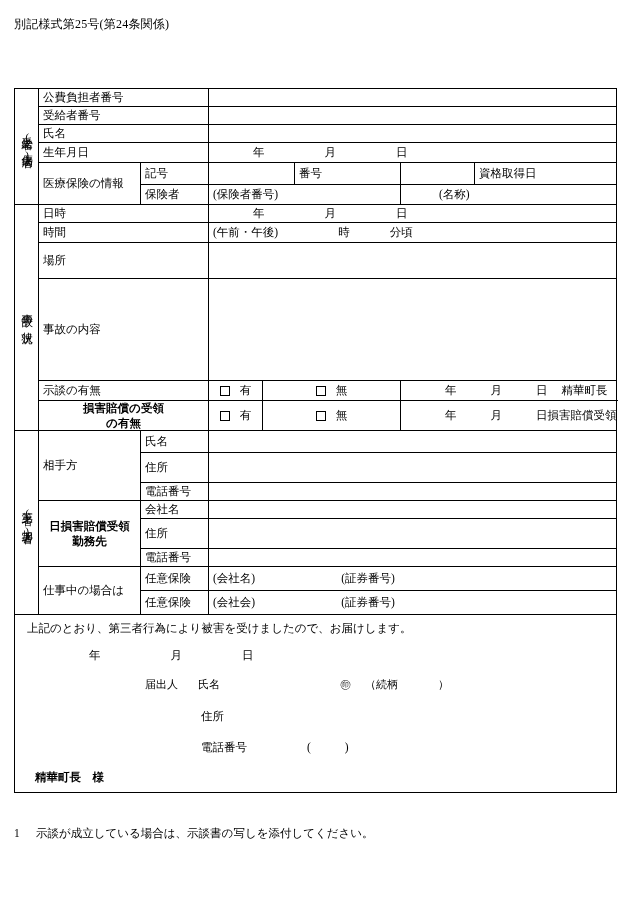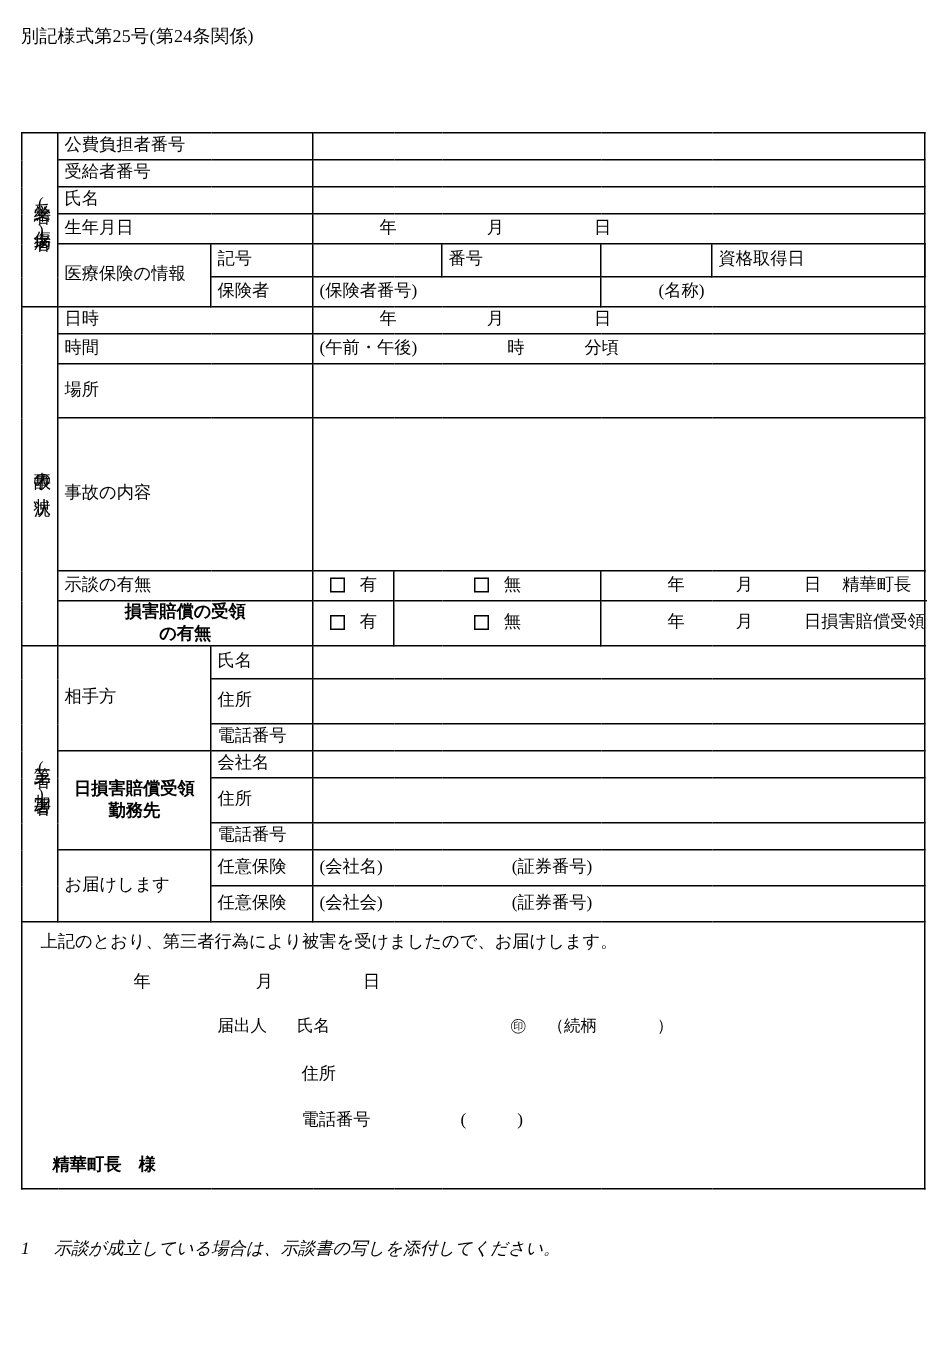--- a/index.html
+++ b/index.html
@@ -169,21 +169,20 @@
     white-space: nowrap;
     font-size: 11.5px;
     font-weight: bold;
   }
 
   .notes {
     position: absolute;
     left: 14px;
     top: 828px;
     width: 602px;
-    font-style: italic;
   }
   .note {
     display: block;
     white-space: nowrap;
     font-size: 11.5px;
     line-height: 1;
     margin-bottom: 12px;
   }
   .note .num {
     display: inline-block;
@@ -342,21 +341,21 @@
     </tr>
     <tr>
       <td class="lbl" style="height:30px">住所</td>
       <td colspan="5"></td>
     </tr>
     <tr>
       <td class="lbl" style="height:18px">電話番号</td>
       <td colspan="5"></td>
     </tr>
     <tr>
-      <td class="lbl" rowspan="2">お届けします</td>
+      <td class="lbl" rowspan="2">仕事中の場合は</td>
       <td class="lbl" style="height:24px">任意保険</td>
       <td colspan="5" class="cell-left">
         <span class="date-line">
           <span>(会社名)</span><span class="sp-86"></span><span>(証券番号)</span>
         </span>
       </td>
     </tr>
     <tr>
       <td class="lbl" style="height:24px">任意保険</td>
       <td colspan="5" class="cell-left">

